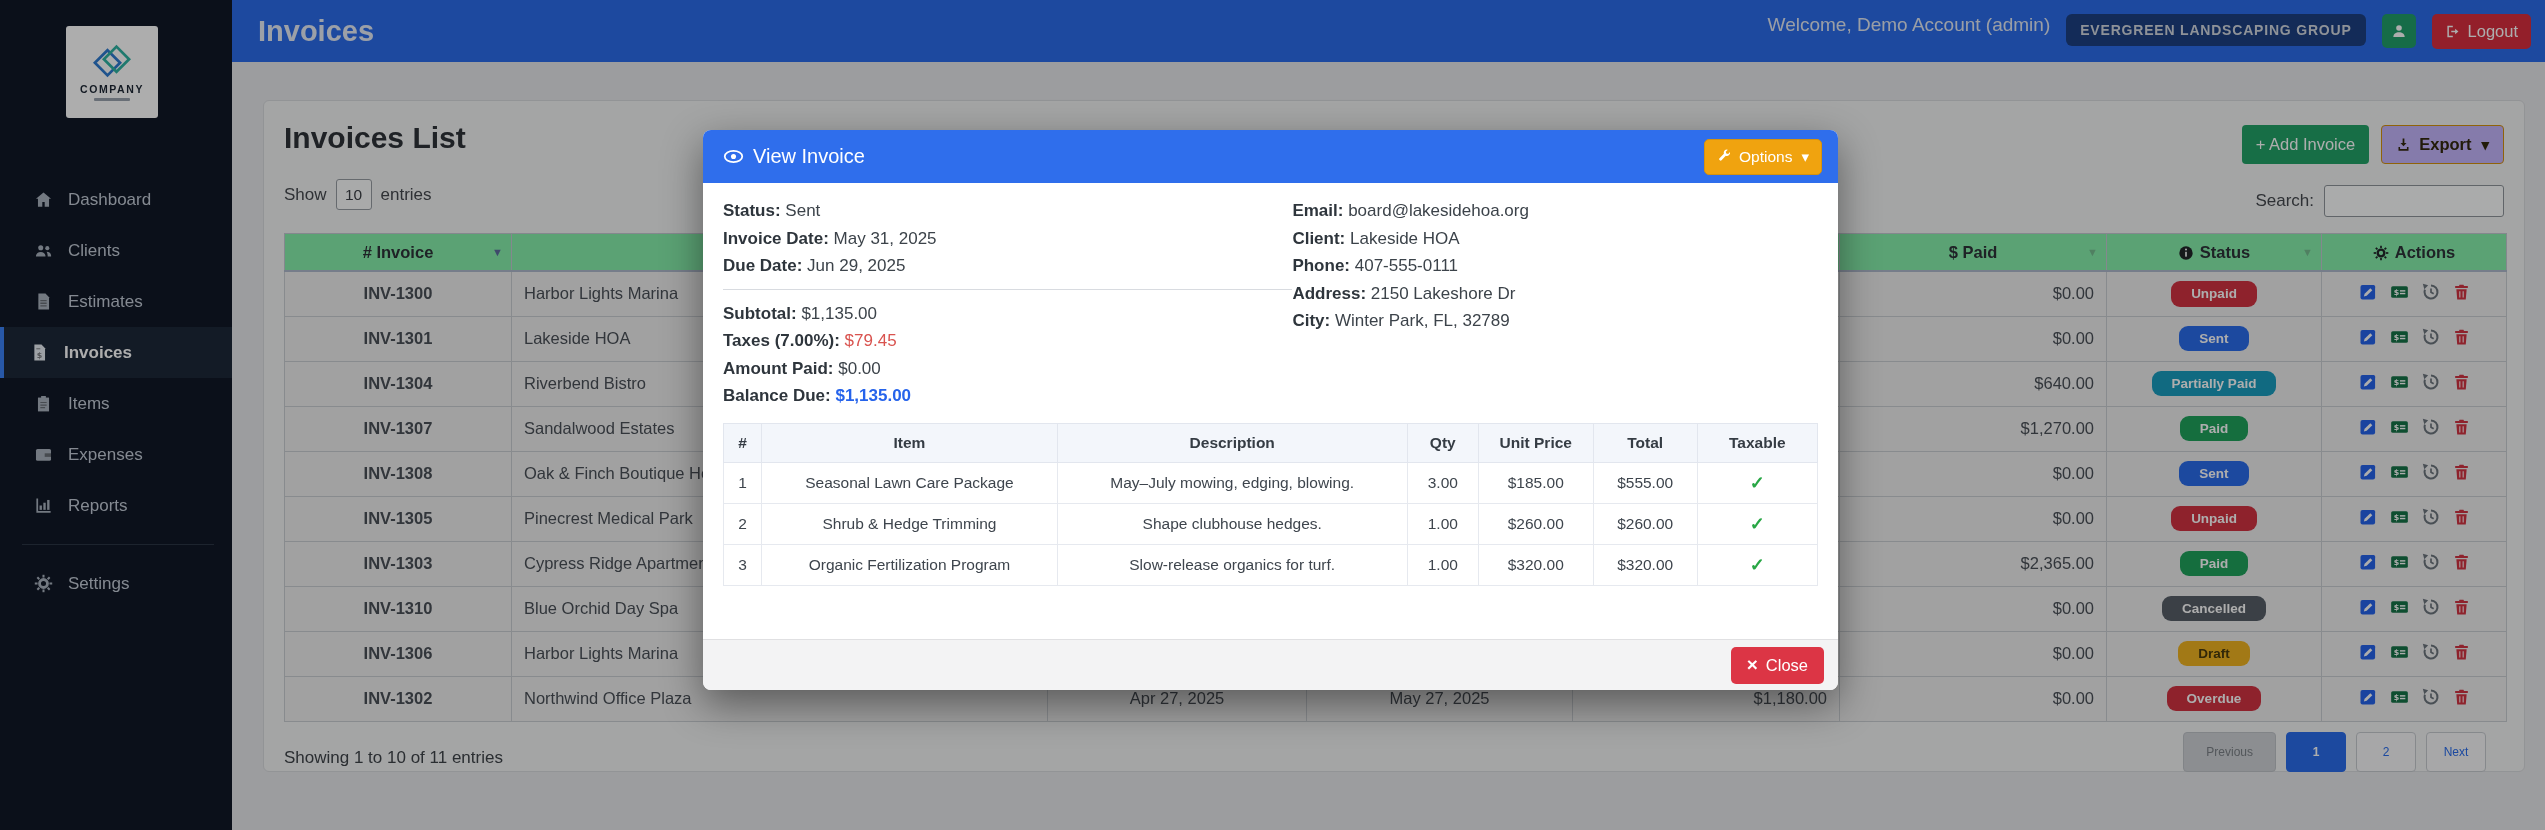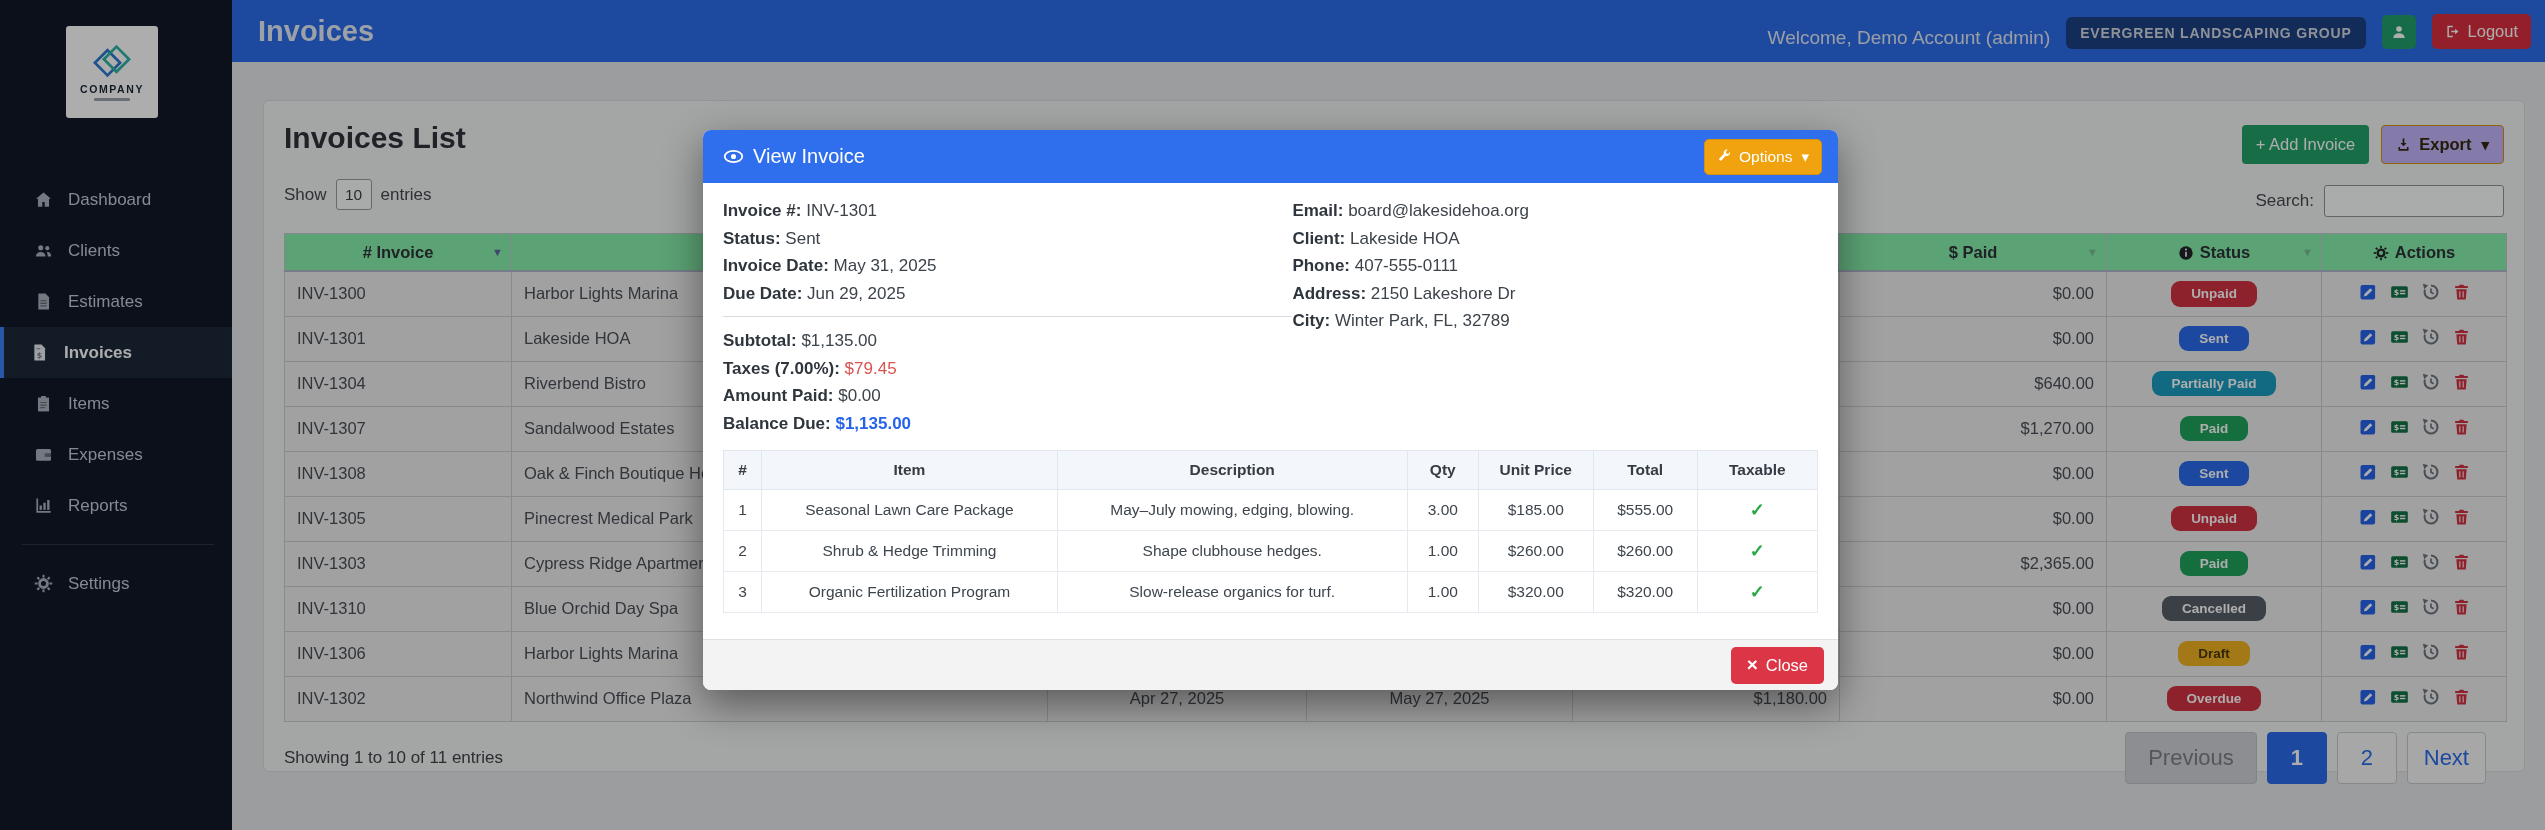--- a/index.html
+++ b/index.html
@@ -19,21 +19,21 @@
             color:#c3cbd6;font-size:17px;cursor:pointer;border-left:4px solid transparent;}
   .nav-item .nic{width:19px;height:19px;color:#aab3bf;}
   .nav-item.active{background:#1d2838;border-left:4px solid #3b82f6;color:#ffffff;font-weight:bold;padding-left:26px;}
   .nav-item.active .nic{color:#e8edf4;}
   .nav-divider{height:1px;background:#2c3644;margin:13px 18px 13px 22px;}
 
   
   .topbar{position:absolute;left:232px;top:0;right:0;height:62px;background:#2b6ceb;
           display:flex;align-items:center;padding:0 14px 0 26px;box-sizing:border-box;}
   .topbar-title{font-size:29px;font-weight:600;color:#e6ecf7;}
-  .topbar-right{margin-left:auto;display:flex;align-items:flex-end;gap:16px;}
+  .topbar-right{margin-left:auto;display:flex;align-items:flex-start;gap:16px;}
   .welcome{color:#e3e9f4;font-size:19px;}
   .org-badge{background:rgba(15,19,26,.5);color:#d2d8e0;font-size:14px;font-weight:bold;
              letter-spacing:.8px;border-radius:6px;padding:8px 14px;}
   .user-btn{width:34px;height:34px;background:#21a06a;border-radius:5px;display:flex;
             align-items:center;justify-content:center;color:#fff;cursor:pointer;}
   .logout-btn{background:#d92f3e;color:#fff;border-radius:5px;padding:8px 13px;font-size:16.5px;
               display:flex;align-items:center;gap:8px;cursor:pointer;}
 
   
   .content{position:absolute;left:232px;top:62px;right:0;bottom:0;}
@@ -60,21 +60,21 @@
   
   table.main{width:2222px;margin:8px 20px 0;border-collapse:collapse;table-layout:fixed;}
   table.main th{height:34px;background:#86efac;border:1px solid #c3c9d2;border-bottom:2px solid #aeb8cc;
                 font-size:16.5px;color:#2e3338;font-weight:bold;text-align:center;position:relative;cursor:pointer;}
   table.main td{height:45px;border:1px solid #c9cdd2;font-size:16.5px;color:#4a5057;
                 padding:0 12px;box-sizing:border-box;background:#ededee;}
   .sort{position:absolute;right:8px;top:50%;transform:translateY(-50%);font-size:11px;color:#5d6d9e;}
   .sort::after{content:"▼";}
   .sort.faint{opacity:.32;color:#555;}
   .hdr-ic{display:inline-block;vertical-align:-3px;margin-right:6px;color:#212529;}
-  .c-inv{font-weight:normal;color:#3d4654;font-size:16.5px;margin-top:22px;}
+  .c-inv{text-align:center;font-weight:bold;color:#3d4654;font-size:16.5px;margin-top:22px;}
   .c-client{text-align:left;}
   .c-date{text-align:center;font-size:16px;color:#51565c;}
   .c-money{text-align:right;color:#43484e;}
   .c-status{text-align:center;}
   .c-actions{text-align:center;}
   .badge{display:inline-block;color:#fff;font-size:13.5px;font-weight:bold;border-radius:9px;
          padding:6px 20px;line-height:1;}
   .badge.unpaid,.badge.overdue{background:#d23342;}
   .badge.sent{background:#2a6ceb;}
   .badge.partial{background:#1a9cbe;}
@@ -82,21 +82,21 @@
   .badge.cancelled{background:#575f68;}
   .badge.draft{background:#efb321;color:#4a3b0d;}
   .acts{display:inline-flex;gap:11px;align-items:center;}
   .act{display:inline-flex;cursor:pointer;}
   .a-edit{color:#2563eb}.a-pay{color:#157347}.a-hist{color:#6c757d}.a-del{color:#d23342}
 
   
   .card-foot{position:relative;height:80px;padding:0 20px;}
   .showing{position:absolute;left:20px;top:26px;font-size:17px;color:#3f4449;}
   .pager{position:absolute;right:38px;top:10px;display:flex;gap:10px;}
-  .page-btn{min-width:26px;text-align:center;font-size:22px;border-radius:4px;padding:12px 16px;
+  .page-btn{min-width:26px;text-align:center;font-size:12px;border-radius:4px;padding:12px 16px;
             cursor:pointer;border:1px solid #c6cacf;background:#f6f7f8;color:#2a6ceb;}
   .page-btn.prev{background:#cfd2d6;color:#7b8086;border-color:#bfc3c8;padding:12px 22px;}
   .page-btn.active{background:#2a6ceb;color:#fff;border-color:#2a6ceb;font-weight:bold;}
 
   
   .backdrop{position:absolute;inset:0;background:rgba(0,0,0,.32);z-index:40;}
   .modal{position:absolute;left:703px;top:130px;width:1135px;height:560px;background:#ffffff;
          border-radius:8px;z-index:60;box-shadow:0 14px 40px rgba(0,0,0,.45);
          display:flex;flex-direction:column;overflow:hidden;}
   .modal-header{height:53px;background:#2f6eec;display:flex;align-items:center;padding:0 16px 0 20px;flex:none;}
@@ -704,21 +704,20 @@
         <svg class="ic" width="15" height="15">
             <use href="#i-wrench"></use>
           </svg>
         <span>Options</span>
       </span>
     </div>
 
     <div class="modal-body">
       <div class="info-cols">
         <div class="info-col">
-          <div><b>Invoice #:</b> <span>INV-1301</span></div>
           <div><b>Status:</b> <span>Sent</span></div>
           <div><b>Invoice Date:</b> <span>May 31, 2025</span></div>
           <div><b>Due Date:</b> <span>Jun 29, 2025</span></div>
           <hr>
           <div><b>Subtotal:</b> <span>$1,135.00</span></div>
           <div><b>Taxes (7.00%):</b> <span class="v-red">$79.45</span></div>
           <div><b>Amount Paid:</b> <span>$0.00</span></div>
           <div><b>Balance Due:</b> <span class="v-blue">$1,135.00</span></div>
         </div>
         <div class="info-col right">

